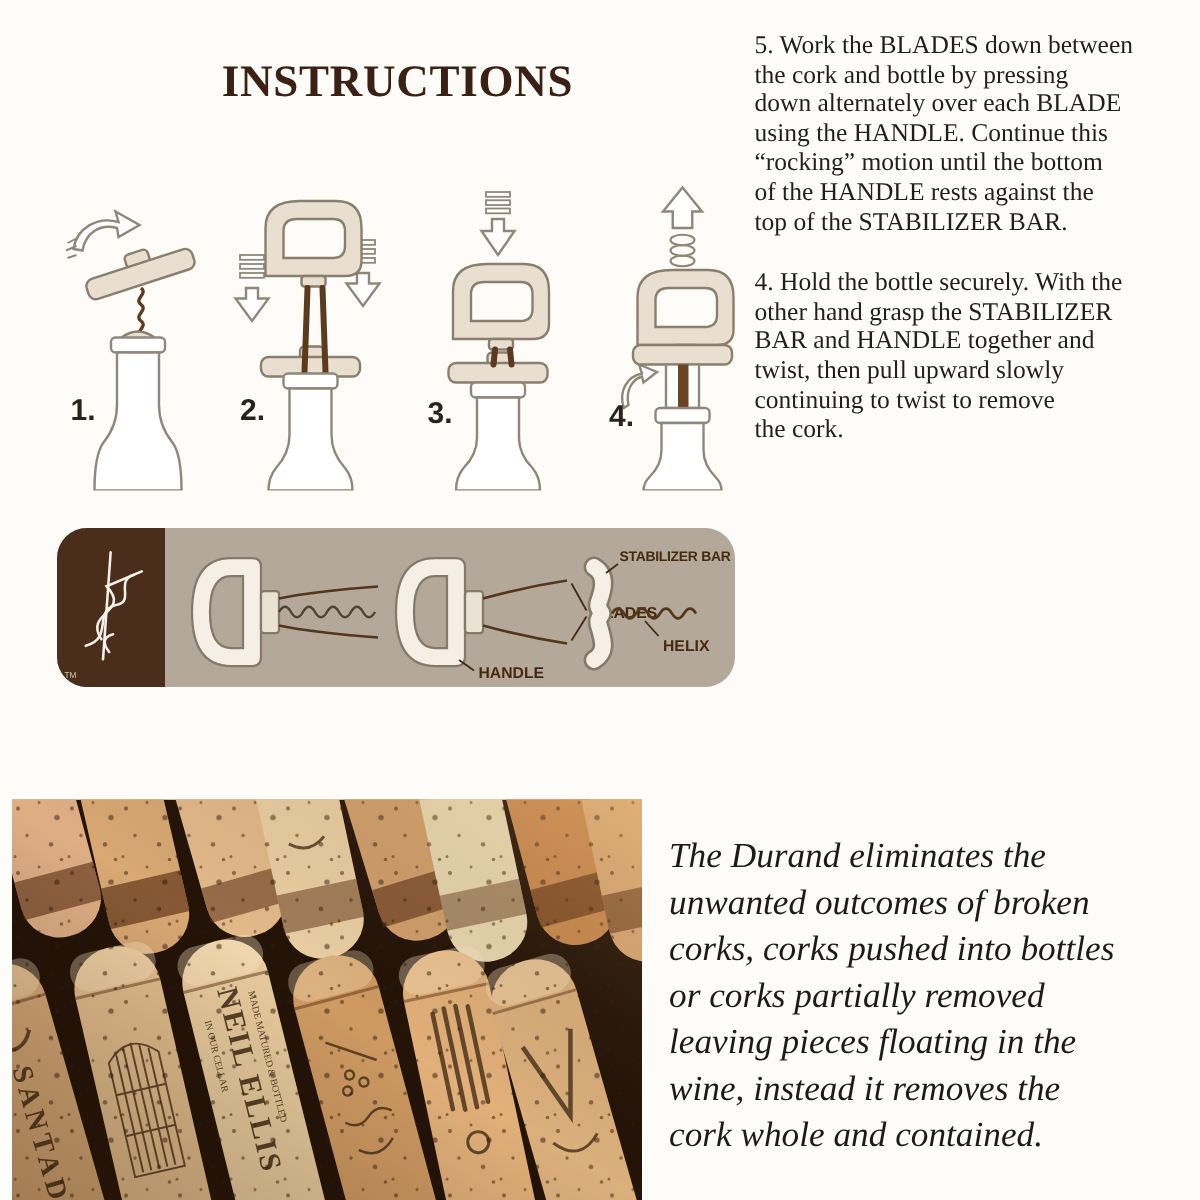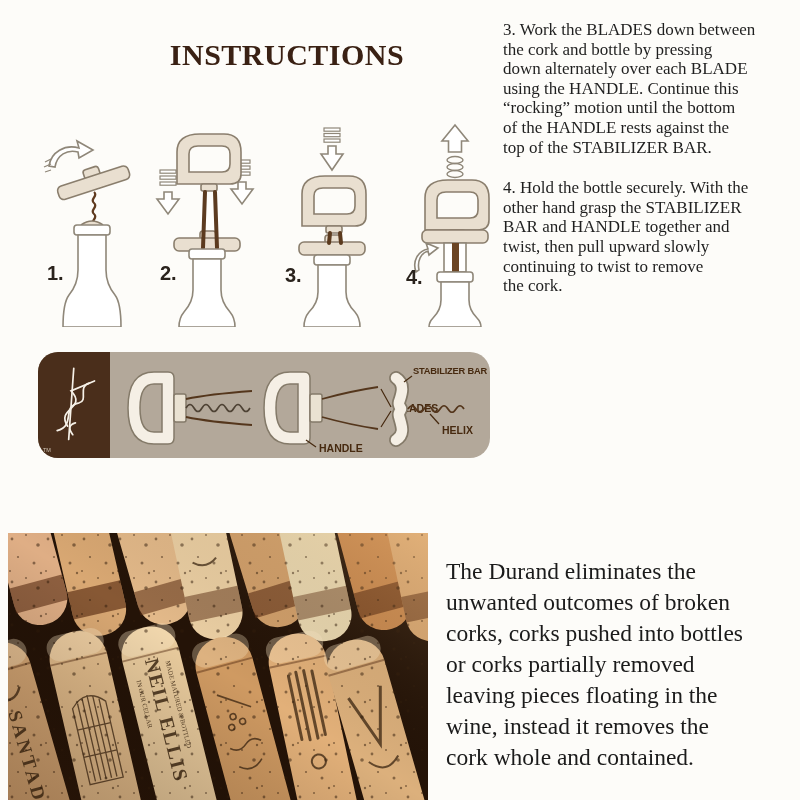--- a/index.html
+++ b/index.html
@@ -1,52 +1,52 @@
 <!DOCTYPE html>
 <html><head>
 <meta charset="utf-8">
 <style>
   html,body{margin:0;padding:0;}
   body{width:800px;height:800px;position:relative;background:#fdfcf9;overflow:hidden;
        font-family:"Liberation Serif",serif;}
   .abs{position:absolute;}
   
   #title{left:0;top:38px;width:530px;text-align:center;font-weight:700;font-size:30px;
-         letter-spacing:.5px;color:#3a2114;margin-left:22px;}
+         letter-spacing:.5px;color:#3a2114;}
   
   #steps-col{left:503px;top:20px;width:272px;font-size:17px;line-height:19.6px;color:#1f1f1f;}
   #steps-col p{margin:0 0 21px 0;white-space:pre-line;}
   
   .fig{position:absolute;top:122px;width:110px;height:205px;}
   .beige{fill:#e9dfd0;stroke:#8a7e6d;stroke-width:1.6;}
   .outline{fill:#ffffff;stroke:#8f8779;stroke-width:1.6;}
   .stripe{fill:#ffffff;stroke:#8f8779;stroke-width:1.2;}
   .blade{stroke:#5b3a1e;stroke-width:4;stroke-linecap:round;}
   .helix{stroke:#5f3a1f;stroke-width:2.2;fill:none;}
   .num{font:700 20px "Liberation Sans",sans-serif;fill:#2a231d;}
   
   #strip{left:38px;top:352px;width:452px;height:106px;background:#b3a89a;border-radius:20px;}
   #logo{left:0;top:0;width:72px;height:106px;background:#4a2e1b;border-radius:20px 0 0 20px;}
   .cream{fill:#f5efe5;stroke:#847a69;stroke-width:1.5;}
   .lbl{font:700 10.5px "Liberation Sans",sans-serif;fill:#46290f;}
   .lead{stroke:#46290f;stroke-width:1.2;fill:none;}
   
   #photo{left:8px;top:533px;width:420px;height:267px;}
   #desc{left:446px;top:556px;width:352px;font-size:23.5px;line-height:31px;color:#1b1b1b;
-        white-space:pre-line;}
+        white-space:pre-line;font-style:italic;}
   .stamp{fill:#3f2a14;opacity:.85;font-family:"Liberation Serif",serif;}
   .orn{stroke:#3a2410;fill:none;opacity:.75;}
 </style>
 </head>
 <body>
 
 <div id="title" class="abs">INSTRUCTIONS</div>
 
 <div id="steps-col" class="abs">
-  <p>3. Work the BLADES down between
+  <p>5. Work the BLADES down between
 the cork and bottle by pressing
 down alternately over each BLADE
 using the HANDLE. Continue this
 “rocking” motion until the bottom
 of the HANDLE rests against the
 top of the STABILIZER BAR.</p>
   <p>4. Hold the bottle securely. With the
 other hand grasp the STABILIZER
 BAR and HANDLE together and
 twist, then pull upward slowly

